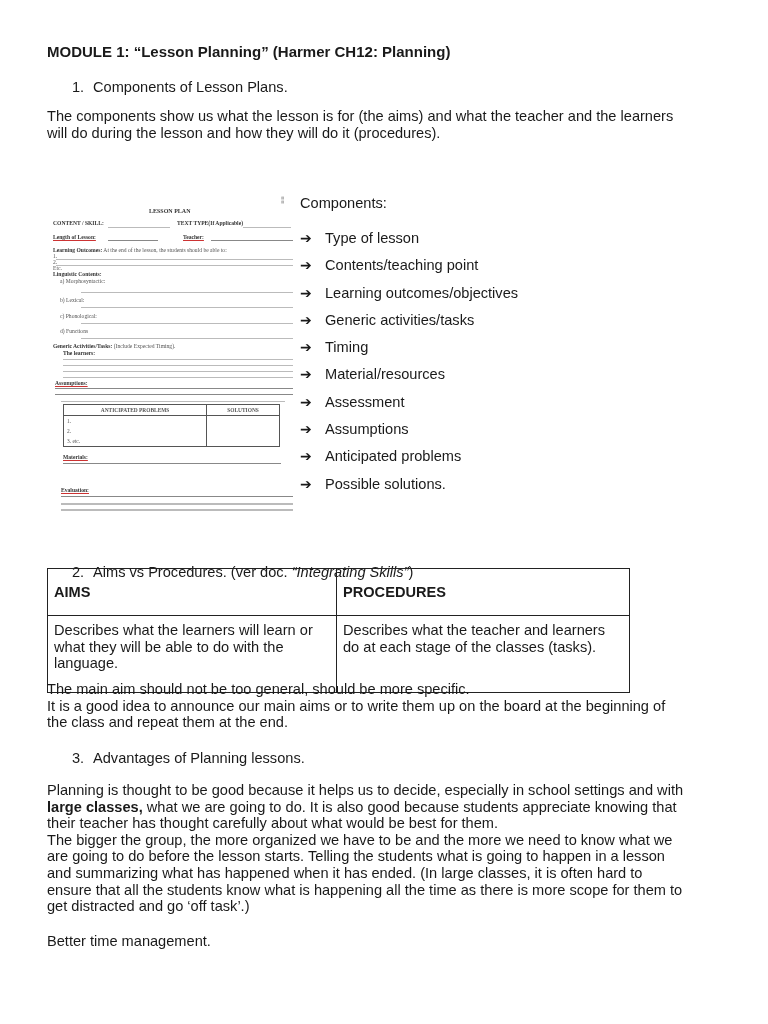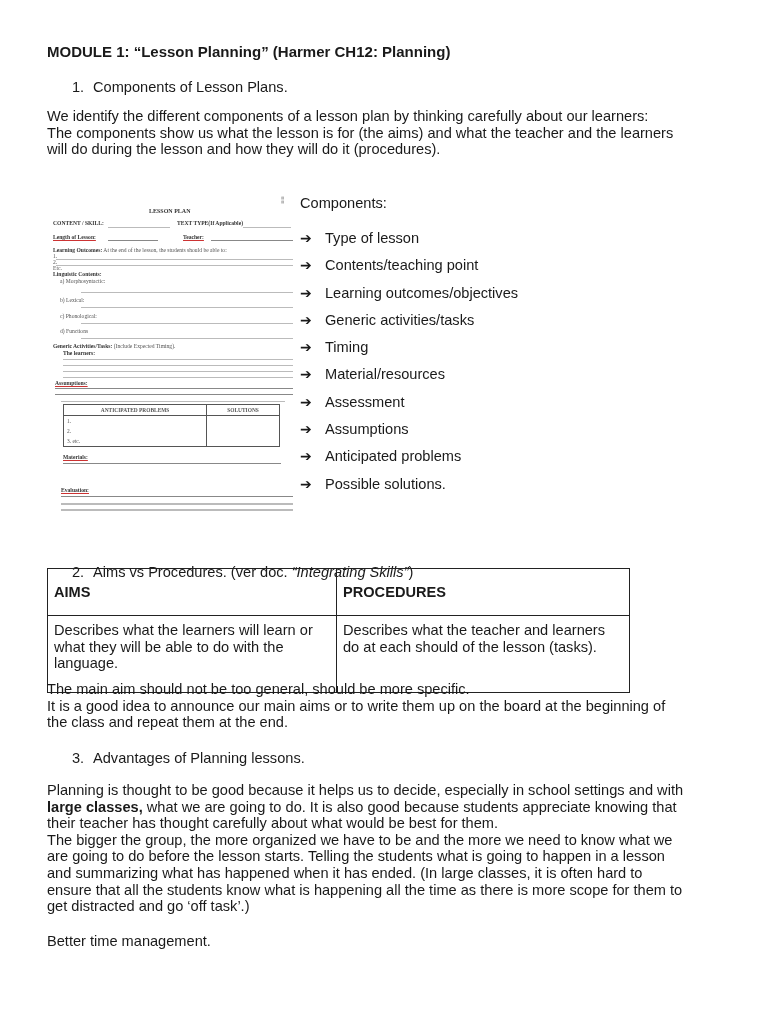--- a/index.html
+++ b/index.html
@@ -51,21 +51,20 @@
 
 <div class="page">
 
   <div class="title">MODULE 1: “Lesson Planning” (Harmer CH12: Planning)</div>
 
   <div class="numhead" style="top:79px;">
     <span class="num">1.</span><span>Components of Lesson Plans.</span>
   </div>
 
   <div class="para sec1">
-    <p>We identify the different components of a lesson plan by thinking carefully about our learners:</p>
     <p>The components show us what the lesson is for (the aims) and what the teacher and the learners</p>
     <p>will do during the lesson and how they will do it (procedures).</p>
   </div>
 
   <div class="lp">
     <div class="t b" style="left:96px; top:12px; font-size:6px;">LESSON PLAN</div>
     <div class="t" style="left:228px; top:0px; font-size:3.5px; line-height:4px; color:#888;">▤<br>▤</div>
     <div class="t b" style="left:0; top:24px;">CONTENT / SKILL:</div>
     <div class="ln" style="left:55px; top:31px; width:62px;"></div>
     <div class="t b" style="left:124px; top:24px;">TEXT TYPE(If Applicable)</div>
@@ -178,21 +177,21 @@
   </div>
 
   <table class="aims">
     <tbody>
         <tr>
       <th>AIMS</th>
       <th>PROCEDURES</th>
     </tr>
     <tr>
       <td>Describes what the learners will learn or what they will be able to do with the language.</td>
-      <td>Describes what the teacher and learners do at each should of the lesson (tasks).</td>
+      <td>Describes what the teacher and learners do at each stage of the classes (tasks).</td>
     </tr>
   </tbody>
     </table>
 
   <div class="para p-main">
     <p>The main aim should not be too general, should be more specific.</p>
     <p>It is a good idea to announce our main aims or to write them up on the board at the beginning of</p>
     <p>the class and repeat them at the end.</p>
   </div>
 

